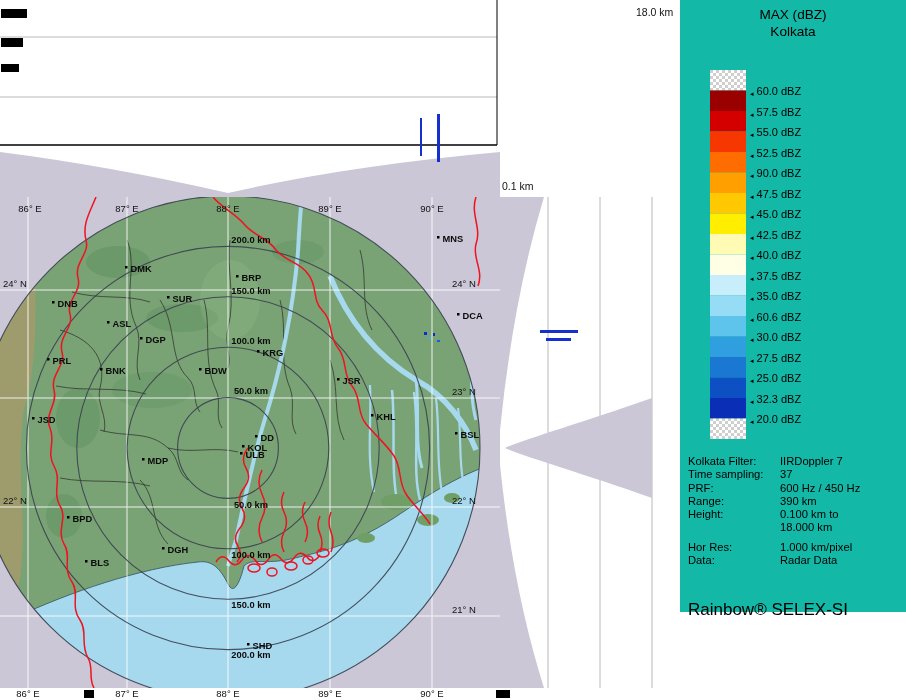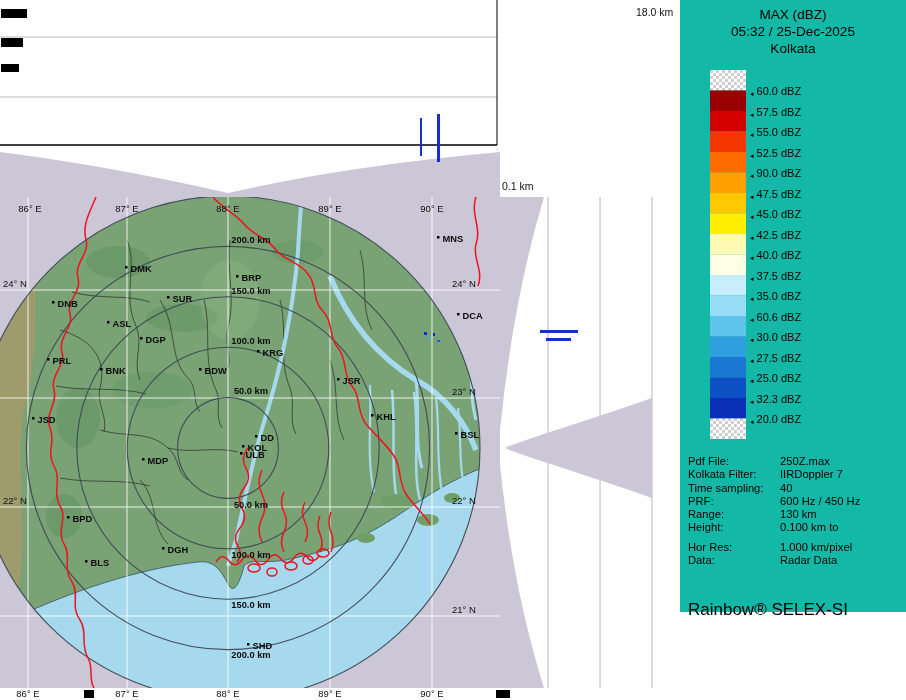--- a/index.html
+++ b/index.html
@@ -306,21 +306,20 @@
       <text class="gridLblMid" x="228" y="697">88° E</text>
       <text class="gridLblMid" x="330" y="697">89° E</text>
       <text class="gridLblMid" x="432" y="697">90° E</text>
     </g>
     <rect x="84" y="690" width="10" height="8" fill="#000"></rect>
   </svg>
 
   <div class="legend">
     <div class="legend-title">
       <div>MAX (dBZ)</div>
-      <div>05:32 / 25-Dec-2025</div>
       <div>Kolkata</div>
     </div>
 
     <svg class="colorbar" width="36" height="370">
       <defs>
         <pattern id="chk" patternUnits="userSpaceOnUse" width="6" height="6">
           <rect width="6" height="6" fill="#ffffff"></rect>
           <rect x="0" y="0" width="3" height="3" fill="#cfcfcf"></rect>
           <rect x="3" y="3" width="3" height="3" fill="#cfcfcf"></rect>
         </pattern>
@@ -409,42 +408,42 @@
         <span class="arr">◂</span>
         <span>32.3 dBZ</span>
       </div>
     <div class="scale-row" style="top:412px">
         <span class="arr">◂</span>
         <span>20.0 dBZ</span>
       </div>
 
     <div class="meta">
       <div class="meta-row">
-          <span>Pdf File:</span>
-          <span>250Z.max</span>
-        </div>
-      <div class="meta-row">
           <span>Kolkata Filter:</span>
           <span>IIRDoppler 7</span>
         </div>
       <div class="meta-row">
           <span>Time sampling:</span>
-          <span>40</span>
+          <span>37</span>
         </div>
       <div class="meta-row">
           <span>PRF:</span>
           <span>600 Hz / 450 Hz</span>
         </div>
       <div class="meta-row">
           <span>Range:</span>
-          <span>130 km</span>
+          <span>390 km</span>
         </div>
       <div class="meta-row">
           <span>Height:</span>
           <span>0.100 km to</span>
+        </div>
+      <div class="meta-row">
+          <span></span>
+          <span>18.000 km</span>
         </div>
       <div class="spacer"></div>
       <div class="meta-row">
           <span>Hor Res:</span>
           <span>1.000 km/pixel</span>
         </div>
       <div class="meta-row">
           <span>Data:</span>
           <span>Radar Data</span>
         </div>

